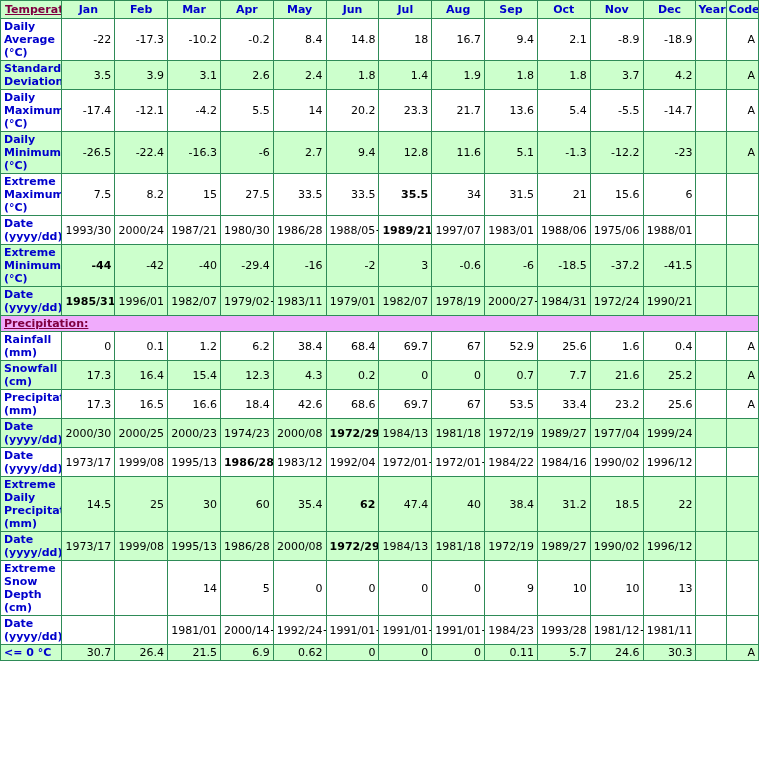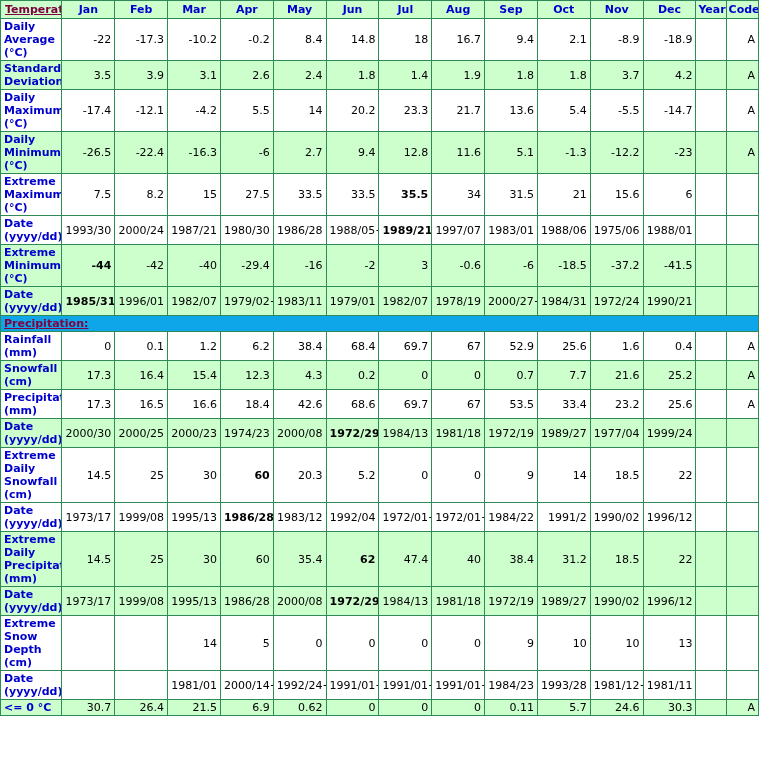--- a/index.html
+++ b/index.html
@@ -77,21 +77,21 @@
   }
   td.val.bold { font-weight: bold; }
   td.code {
     text-align: right;
     color: #000000;
     font-size: 11px;
     padding-right: 4px;
   }
   tr.shade td { background: #ccffcc; }
   tr.plain td { background: #ffffff; }
-  tr.section-row td { background: #0ea5e9; }
+  tr.section-row td { background: #f0abfc; }
 </style>
 </head>
 <body>
 
 <table class="climate">
   <colgroup>
     <col class="c-label">
     <col class="c-month">
       <col class="c-month">
       <col class="c-month">
@@ -328,48 +328,31 @@
         <td class="val">1984/13</td>
         <td class="val">1981/18</td>
         <td class="val">1972/19</td>
         <td class="val">1989/27</td>
         <td class="val">1977/04</td>
         <td class="val">1999/24</td>
         <td class="val"></td>
         <td class="code"></td>
       </tr>
       <tr class="plain">
-        <td class="rowlabel">Extreme Daily Snowfall (cm)</td>
-        <td class="val">14.5</td>
-        <td class="val">25</td>
-        <td class="val">30</td>
-        <td class="val bold">60</td>
-        <td class="val">20.3</td>
-        <td class="val">5.2</td>
-        <td class="val">0</td>
-        <td class="val">0</td>
-        <td class="val">9</td>
-        <td class="val">14</td>
-        <td class="val">18.5</td>
-        <td class="val">22</td>
-        <td class="val"></td>
-        <td class="code"></td>
-      </tr>
-      <tr class="plain">
         <td class="rowlabel">Date (yyyy/dd)</td>
         <td class="val">1973/17</td>
         <td class="val">1999/08</td>
         <td class="val">1995/13</td>
         <td class="val bold">1986/28</td>
         <td class="val">1983/12</td>
         <td class="val">1992/04</td>
         <td class="val">1972/01+</td>
         <td class="val">1972/01+</td>
         <td class="val">1984/22</td>
-        <td class="val">1991/2</td>
+        <td class="val">1984/16</td>
         <td class="val">1990/02</td>
         <td class="val">1996/12</td>
         <td class="val"></td>
         <td class="code"></td>
       </tr>
       <tr class="shade">
         <td class="rowlabel">Extreme Daily Precipitation (mm)</td>
         <td class="val">14.5</td>
         <td class="val">25</td>
         <td class="val">30</td>

